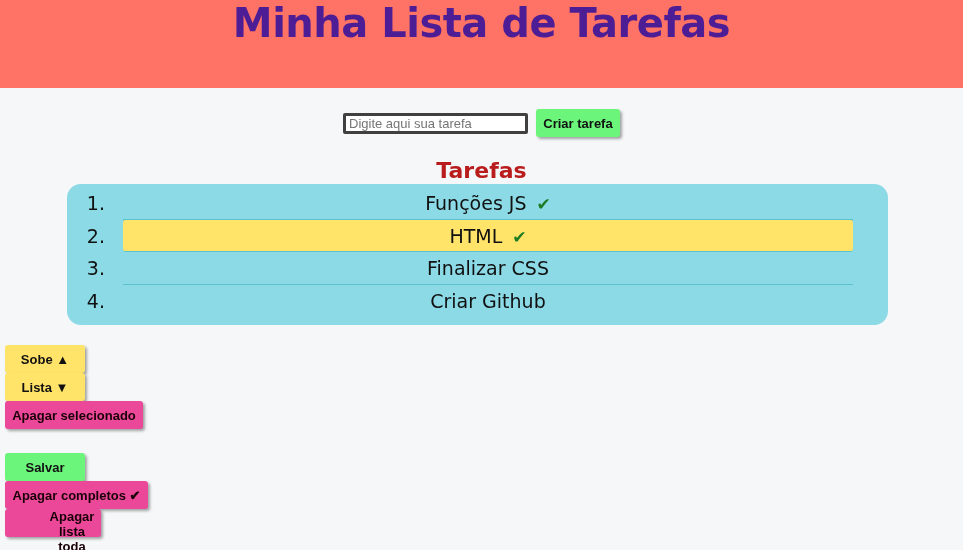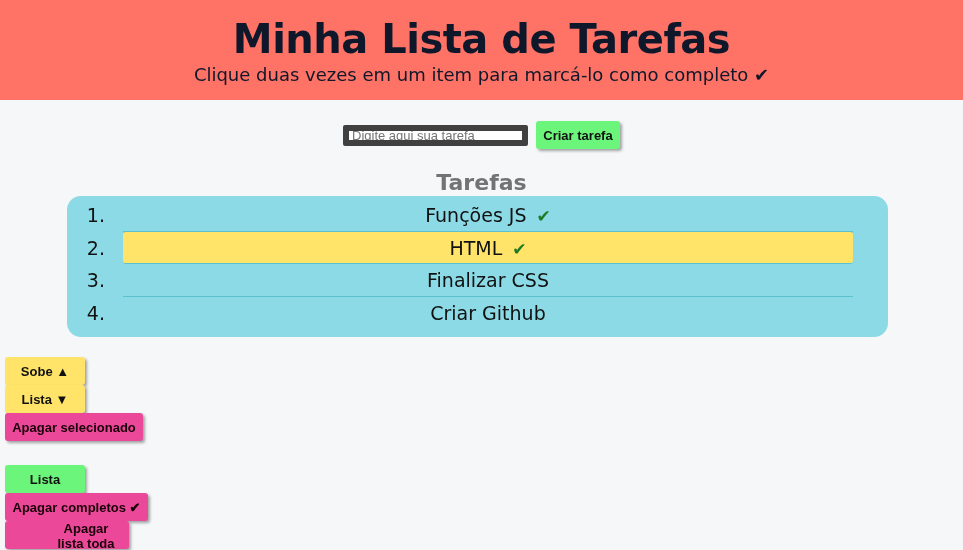--- a/index.html
+++ b/index.html
@@ -5,25 +5,25 @@
     * { box-sizing: border-box; margin: 0; padding: 0; }
     html, body {
       width: 963px;
       height: 550px;
       background: #f6f7f9;
       font-family: "DejaVu Sans", "Liberation Sans", sans-serif;
       overflow: hidden;
     }
     .header {
       width: 963px;
-      height: 100px;
+      height: 88px;
       background: #ff7266;
       text-align: center;
-      color: #0f172a;
-      padding-top: 16px;
+      color: #4c1d95;
+      padding-top: 0;
     }
     .header h1 {
       font-size: 40px;
       font-weight: bold;
       line-height: 46px;
       letter-spacing: -0.5px;
     }
     .header .subtitle {
       font-size: 18px;
       line-height: 26px;
@@ -32,21 +32,21 @@
     .create-row {
       display: flex;
       justify-content: center;
       align-items: center;
       margin-top: 20px;
       height: 30px;
     }
     .create-row input {
       width: 185px;
       height: 21px;
-      border: 6px solid #404040;
+      border: 3px solid #404040;
       border-radius: 2px;
       font-family: "Liberation Sans", sans-serif;
       font-size: 13px;
       padding: 0 3px;
       color: #222;
       background: #fff;
     }
     .create-row input::placeholder { color: #757575; }
     .btn {
       border: none;
@@ -62,21 +62,21 @@
     }
     .btn-green { background: #6cf57b; }
     .btn-yellow { background: #ffe469; }
     .btn-red { background: #ec4899; color: #1a0008; }
     .create-row .btn { margin-left: 8px; width: 84px; }
 
     .list-title {
       text-align: center;
       font-size: 22px;
       font-weight: bold;
-      color: #737373;
+      color: #b91c1c;
       margin-top: 20px;
       height: 26px;
       line-height: 26px;
     }
     .list-wrap {
       width: 821px;
       margin: 0 0 0 67px;
       background: #8bdae6;
       border-radius: 14px;
       padding: 3px 35px 3px 0;
@@ -117,28 +117,27 @@
       margin-top: 20px;
       flex-direction: column;
     }
     .btn-row .btn { margin: 0 5px; }
     .row1 .btn-up { width: 80px; }
     .row1 .btn-down { width: 80px; }
     .row1 .btn-del { width: 138px; }
     .row2 { margin-top: 24px; }
     .row2 .btn-save { width: 80px; }
     .row2 .btn-delcomp { width: 143px; }
-    .row2 .btn-delall { width: 124px; padding-left: 44px; }
+    .row2 .btn-delall { width: 96px; padding-left: 44px; }
   </style>
 </head>
 <body>
 
 <header class="header">
   <h1>Minha Lista de Tarefas</h1>
-  <p class="subtitle">Clique duas vezes em um item para marcá-lo como completo ✔</p>
 </header>
 
 <div class="create-row">
   <input type="text" placeholder="Digite aqui sua tarefa" style="">
   <button class="btn btn-green">Criar tarefa</button>
 </div>
 
 <div class="list-title">Tarefas</div>
 
 <div class="list-wrap">
@@ -164,16 +163,16 @@
   </ol>
 </div>
 
 <div class="btn-row row1">
   <button class="btn btn-yellow btn-up">Sobe ▲</button>
   <button class="btn btn-yellow btn-down">Lista ▼</button>
   <button class="btn btn-red btn-del">Apagar selecionado</button>
 </div>
 
 <div class="btn-row row2">
-  <button class="btn btn-green btn-save">Lista</button>
+  <button class="btn btn-green btn-save">Salvar</button>
   <button class="btn btn-red btn-delcomp">Apagar completos ✔</button>
   <button class="btn btn-red btn-delall">Apagar lista toda</button>
 </div>
 
 </body></html>

